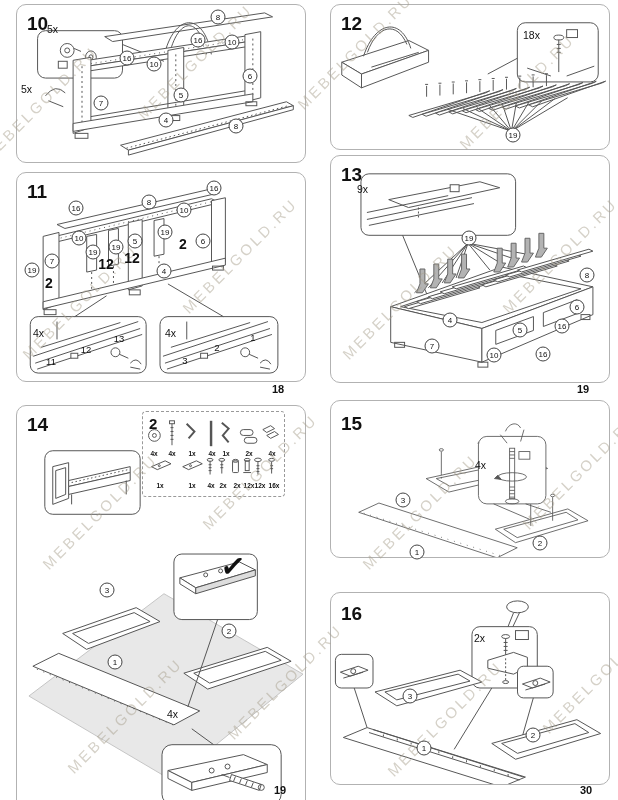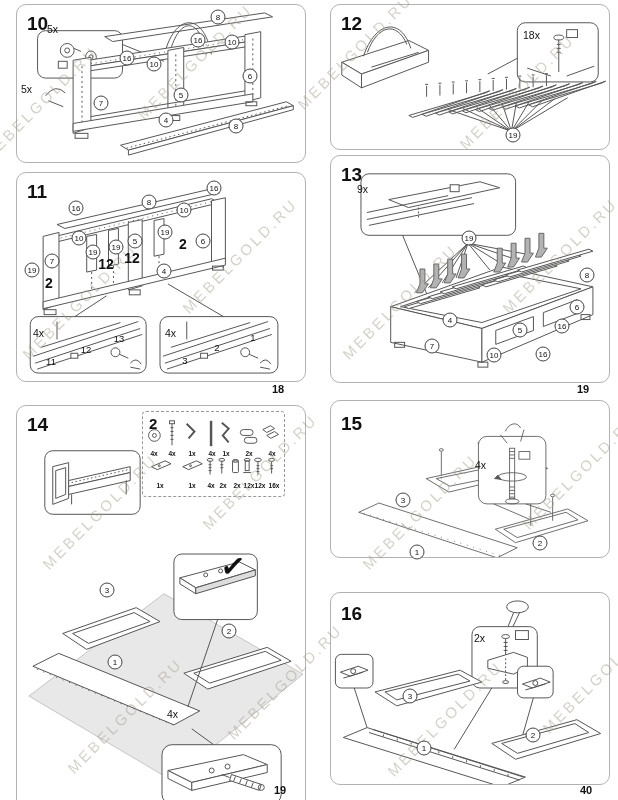--- a/index.html
+++ b/index.html
@@ -490,21 +490,21 @@
       <polygon points="162,152 248,128 272,142 186,168" fill="#fff"></polygon>
       <polygon points="172,152 246,132 260,141 188,162"></polygon>
     </g>
   </svg>
   <span class="step" style="left:10px;top:10px">16</span>
   <span class="qty" style="left:143px;top:39px">2x</span>
   <span class="co" style="left:79px;top:103px">3</span>
   <span class="co" style="left:93px;top:155px">1</span>
   <span class="co" style="left:202px;top:142px">2</span>
 </section>
-<span class="pageno" style="left:580px;top:784px">40</span>
+<span class="pageno" style="left:580px;top:784px">30</span>
 
 <span class="wm" style="left:-15px;top:150px">MEBELGOLD.RU</span>
 <span class="wm" style="left:140px;top:108px">MEBELGOLD.RU</span>
 <span class="wm" style="left:300px;top:98px">MEBELGOLD.RU</span>
 <span class="wm" style="left:462px;top:138px">MEBELGOLD.RU</span>
 <span class="wm" style="left:25px;top:348px">MEBELGOLD.RU</span>
 <span class="wm" style="left:185px;top:302px">MEBELGOLD.RU</span>
 <span class="wm" style="left:345px;top:348px">MEBELGOLD.RU</span>
 <span class="wm" style="left:505px;top:302px">MEBELGOLD.RU</span>
 <span class="wm" style="left:45px;top:558px">MEBELGOLD.RU</span>

